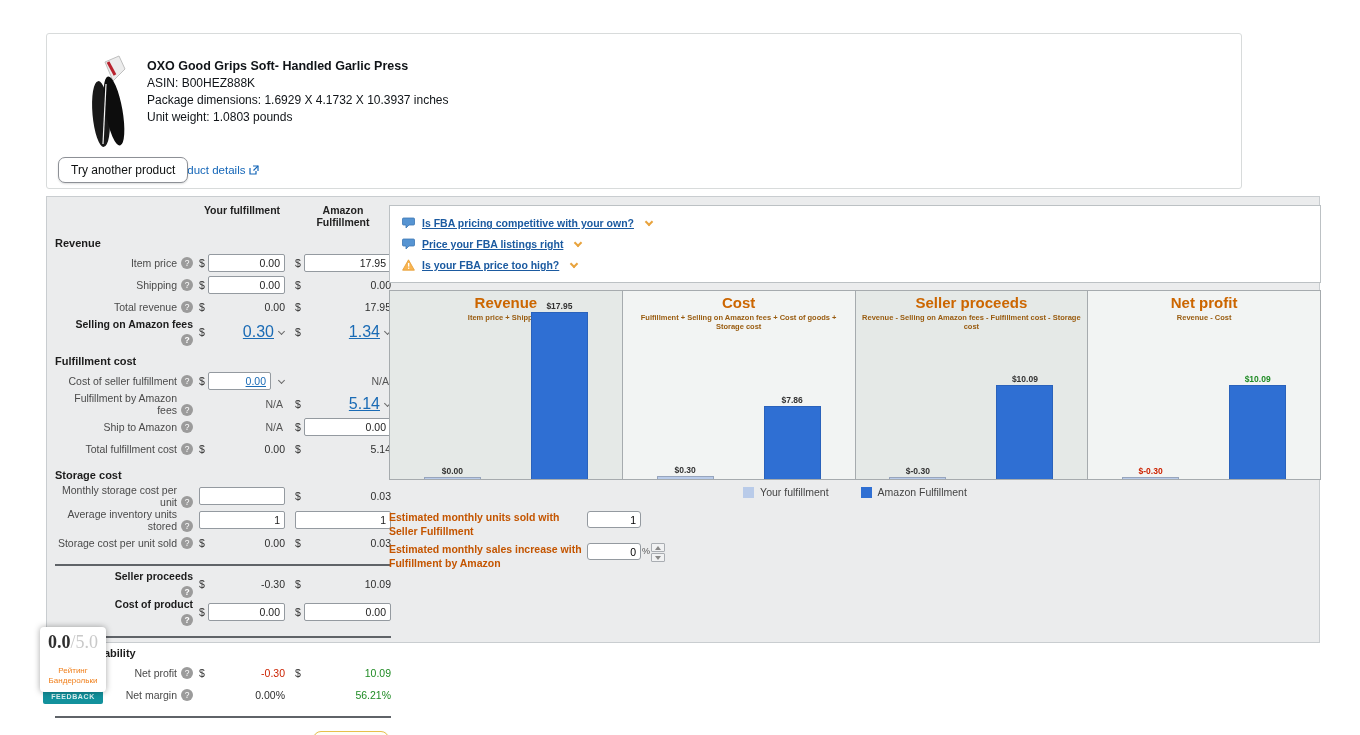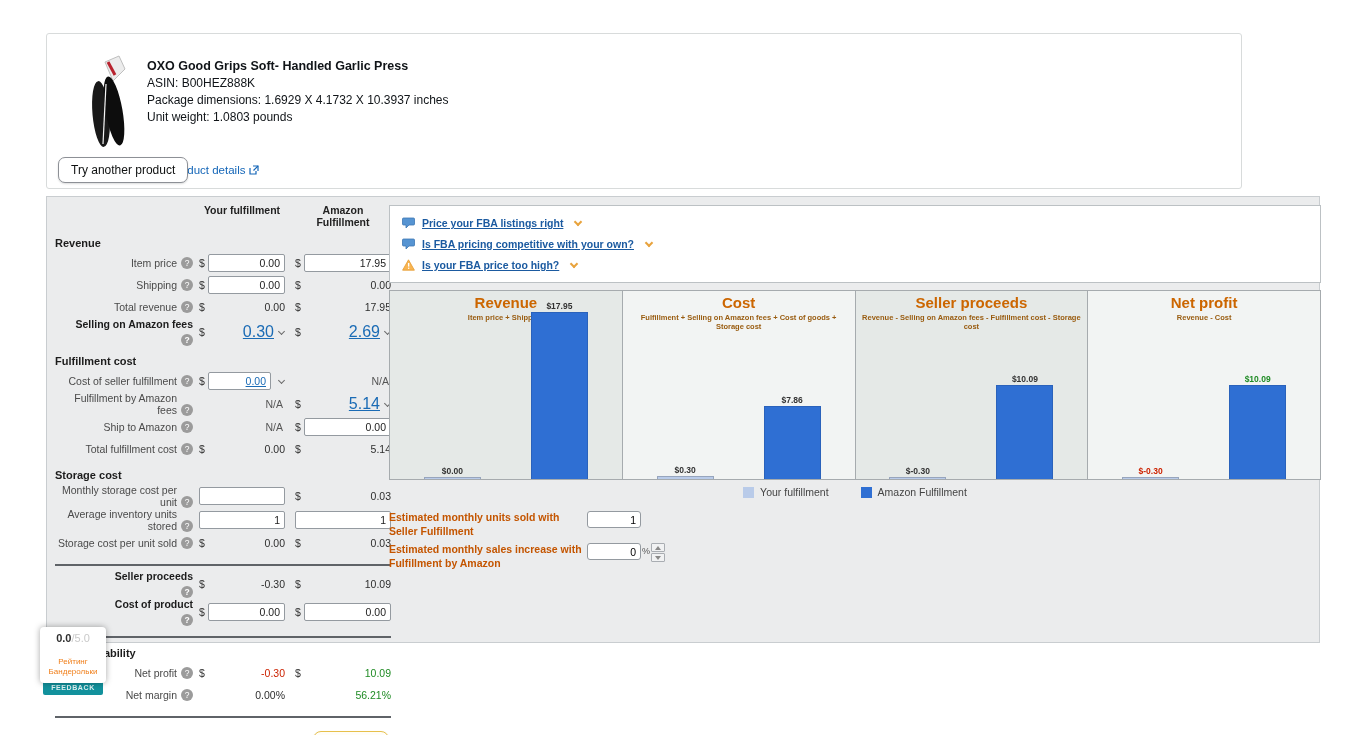--- a/index.html
+++ b/index.html
@@ -96,21 +96,21 @@
   .spin-btn { width: 14px; height: 9px; border: 1px solid #a9adb2; background: #f1f2f3; border-radius: 1px;
     display: flex; align-items: center; justify-content: center; cursor: pointer; }
   .tri-up { width: 0; height: 0; border-left: 3px solid transparent; border-right: 3px solid transparent;
     border-bottom: 4px solid #8a8a8a; }
   .tri-down { width: 0; height: 0; border-left: 3px solid transparent; border-right: 3px solid transparent;
     border-top: 4px solid #8a8a8a; }
 
   
   .rating { position: absolute; left: 40px; top: 627px; width: 66px; z-index: 9; text-align: center; }
   .rcard { background: #fff; border-radius: 4px; box-shadow: 0 0 6px rgba(0,0,0,.35); padding: 5px 2px 5px; position: relative; z-index: 2; }
-  .rscore { font-size: 11px; }
+  .rscore { font-size: 18px; font-family: Liberation Serif, serif; }
   .rscore .v { color: #2f2f2f; font-weight: bold; }
   .rscore .m { color: #c9c9c9; }
   .rcap { color: #f07f1a; font-size: 8px; line-height: 1.3; margin-top: 13px; }
   .rbtn { margin: -1px 3px 0; background: #12919c; height: 13px; border-radius: 0 0 2px 2px; color: #dff1f2;
     font-size: 7px; font-weight: bold; letter-spacing: .6px; overflow: hidden; line-height: 11px;
     position: relative; z-index: 1; cursor: pointer; }
 </style>
 </head>
 <body>
 
@@ -203,21 +203,21 @@
       <span class="fcol1">
           <span class="cur">$</span>
           <span class="rgt">
             <a class="flink">0.30</a>
             <i class="chev"></i>
           </span>
         </span>
       <span class="fcol2">
           <span class="cur">$</span>
           <span class="rgt">
-            <a class="flink">2.69</a>
+            <a class="flink">1.34</a>
             <i class="chev"></i>
           </span>
         </span>
     </div>
 
     <div class="fsec">Fulfillment cost</div>
 
     <div class="frow">
       <span class="flbl">
           <span>Cost of seller fulfillment</span>
@@ -392,28 +392,28 @@
     <button class="calc-btn">Calculate</button>
   </div>
 
   <div class="right-area">
 
     <div class="links-panel">
       <div class="link-row">
         <svg width="13" height="12" viewBox="0 0 13 12">
             <path d="M1.5 1h10a1 1 0 0 1 1 1v5a1 1 0 0 1-1 1H7L4 11V8H1.5a1 1 0 0 1-1-1V2a1 1 0 0 1 1-1z" fill="#5694d2" stroke="#3c77b4" stroke-width="0.8"></path>
           </svg>
-        <a>Price your FBA listings right</a>
+        <a>Is FBA pricing competitive with your own?</a>
         <i class="chev gold"></i>
       </div>
       <div class="link-row">
         <svg width="13" height="12" viewBox="0 0 13 12">
             <path d="M1.5 1h10a1 1 0 0 1 1 1v5a1 1 0 0 1-1 1H7L4 11V8H1.5a1 1 0 0 1-1-1V2a1 1 0 0 1 1-1z" fill="#5694d2" stroke="#3c77b4" stroke-width="0.8"></path>
           </svg>
-        <a>Is FBA pricing competitive with your own?</a>
+        <a>Price your FBA listings right</a>
         <i class="chev gold"></i>
       </div>
       <div class="link-row">
         <svg width="13" height="12" viewBox="0 0 13 12">
             <polygon points="6.5,0.8 12.4,11.2 0.6,11.2" fill="#f9b552" stroke="#e59a2f" stroke-width="0.8"></polygon>
             <rect x="6" y="4" width="1.3" height="3.6" fill="#fff"></rect>
             <rect x="6" y="8.6" width="1.3" height="1.3" fill="#fff"></rect>
           </svg>
         <a>Is your FBA price too high?</a>
         <i class="chev gold"></i>

